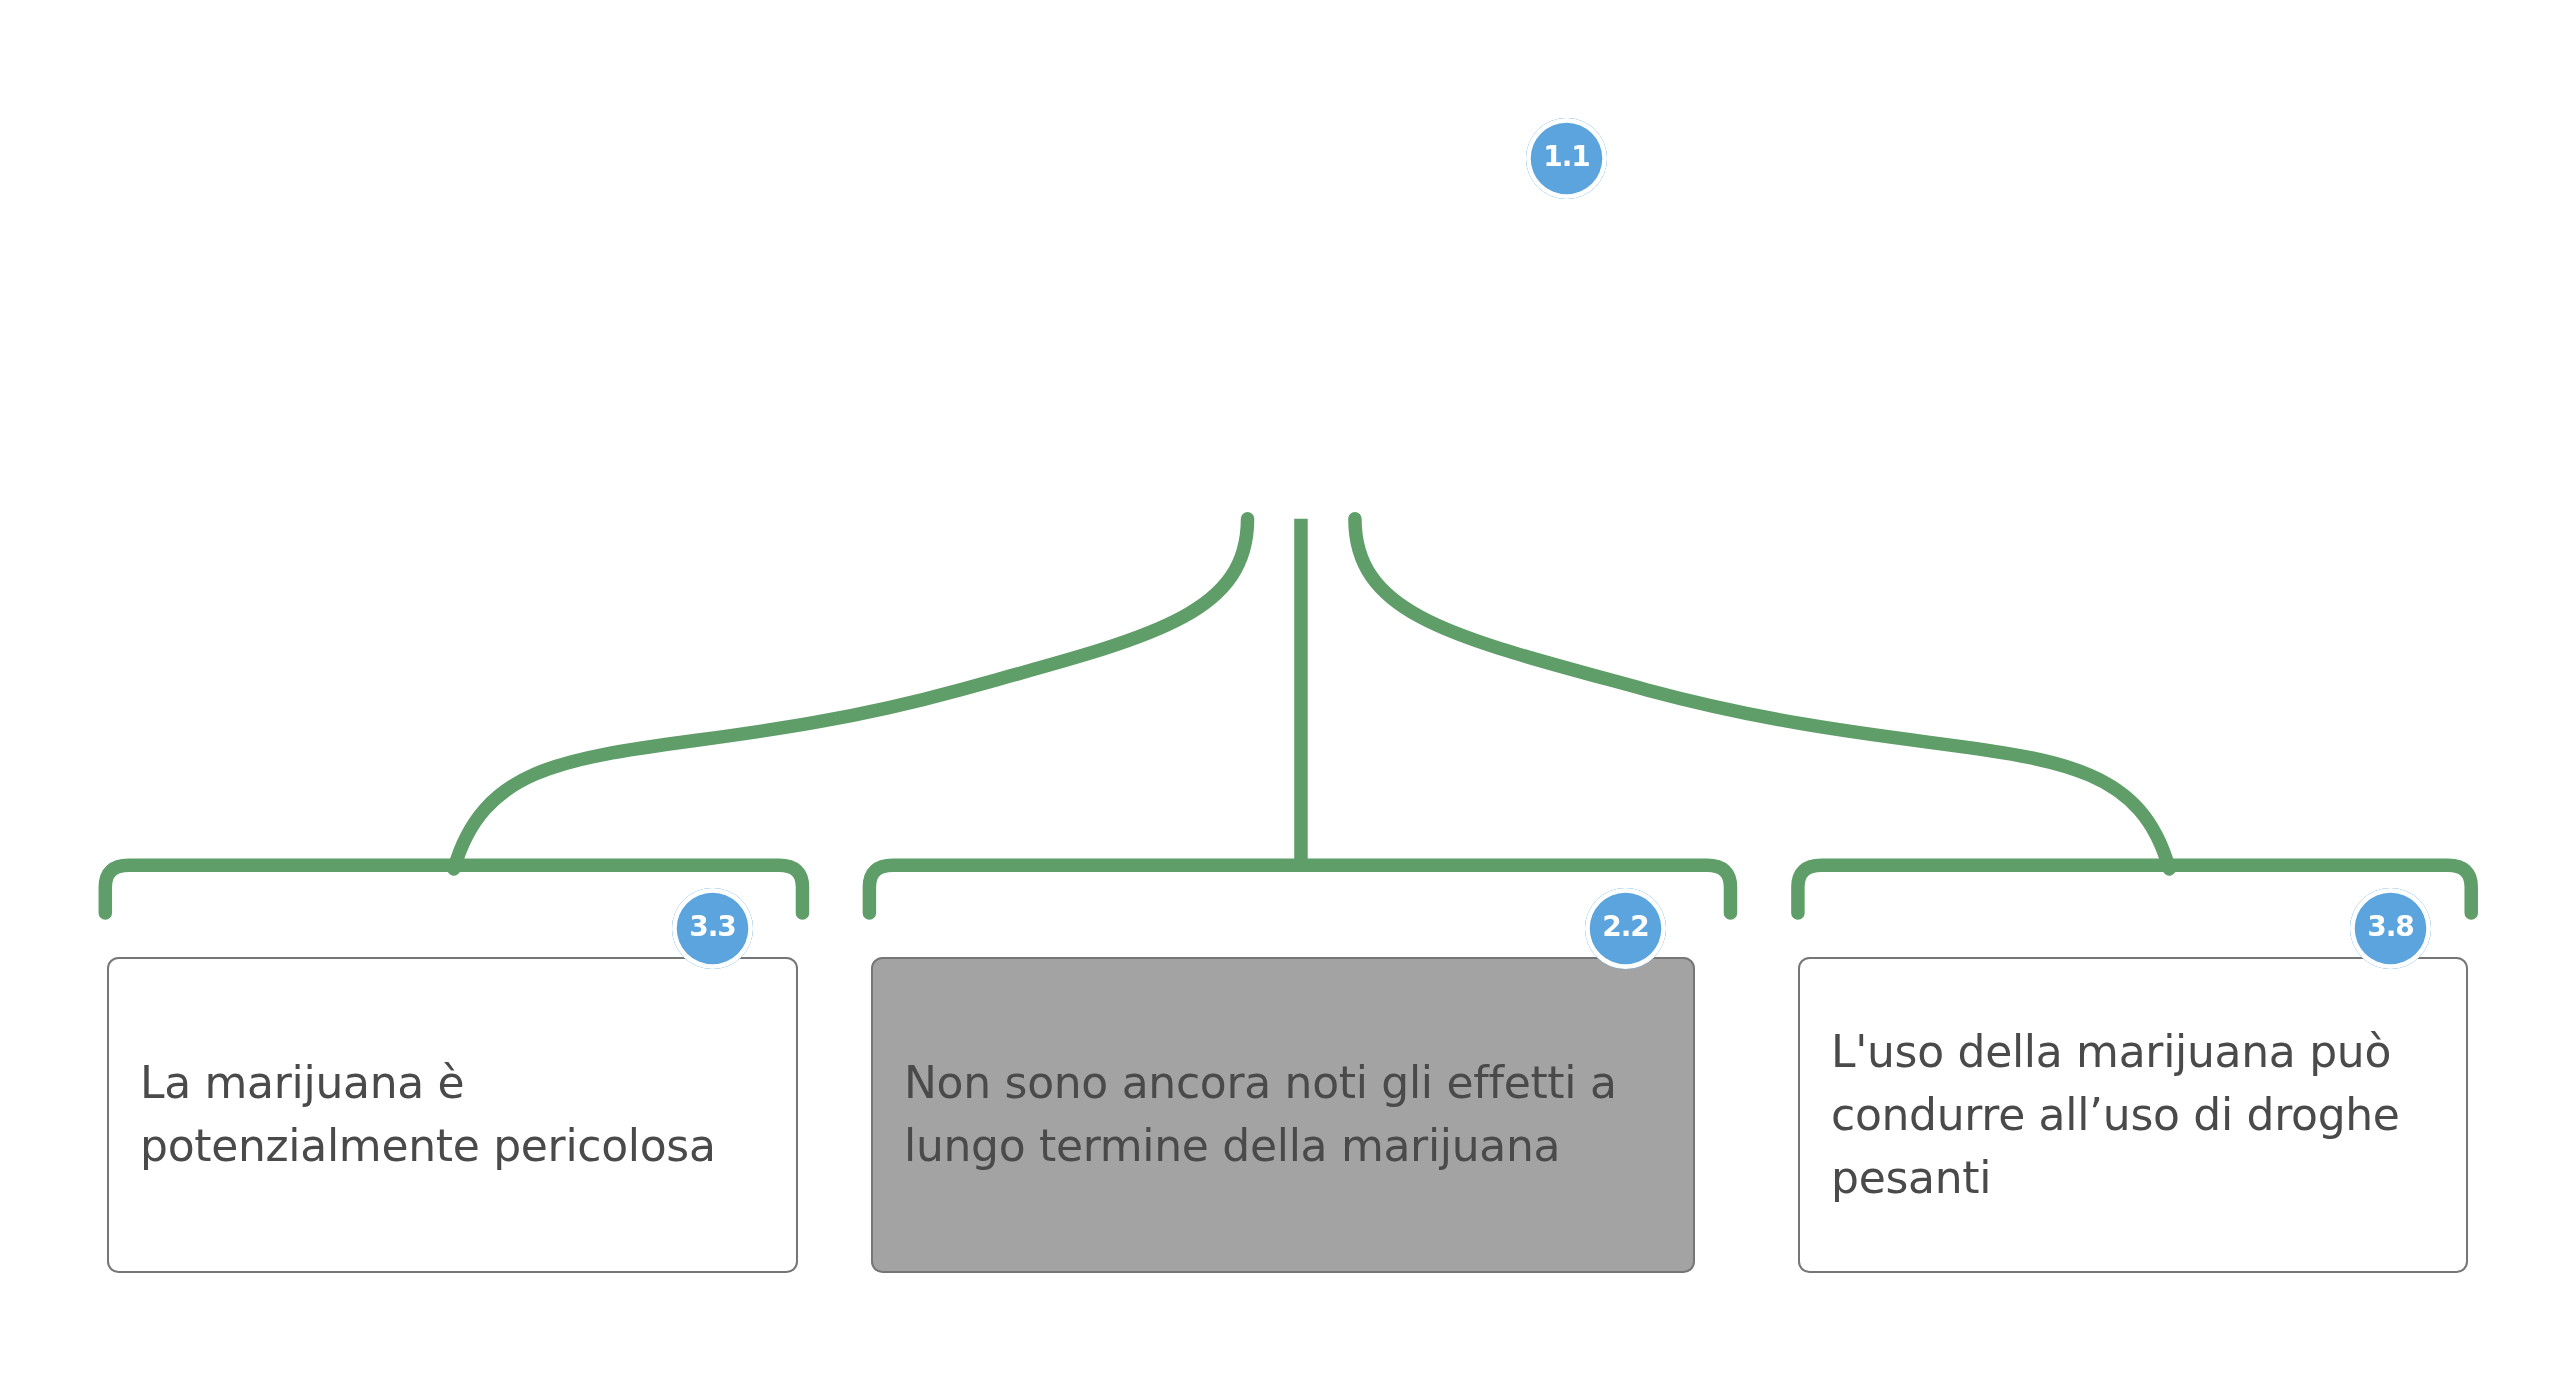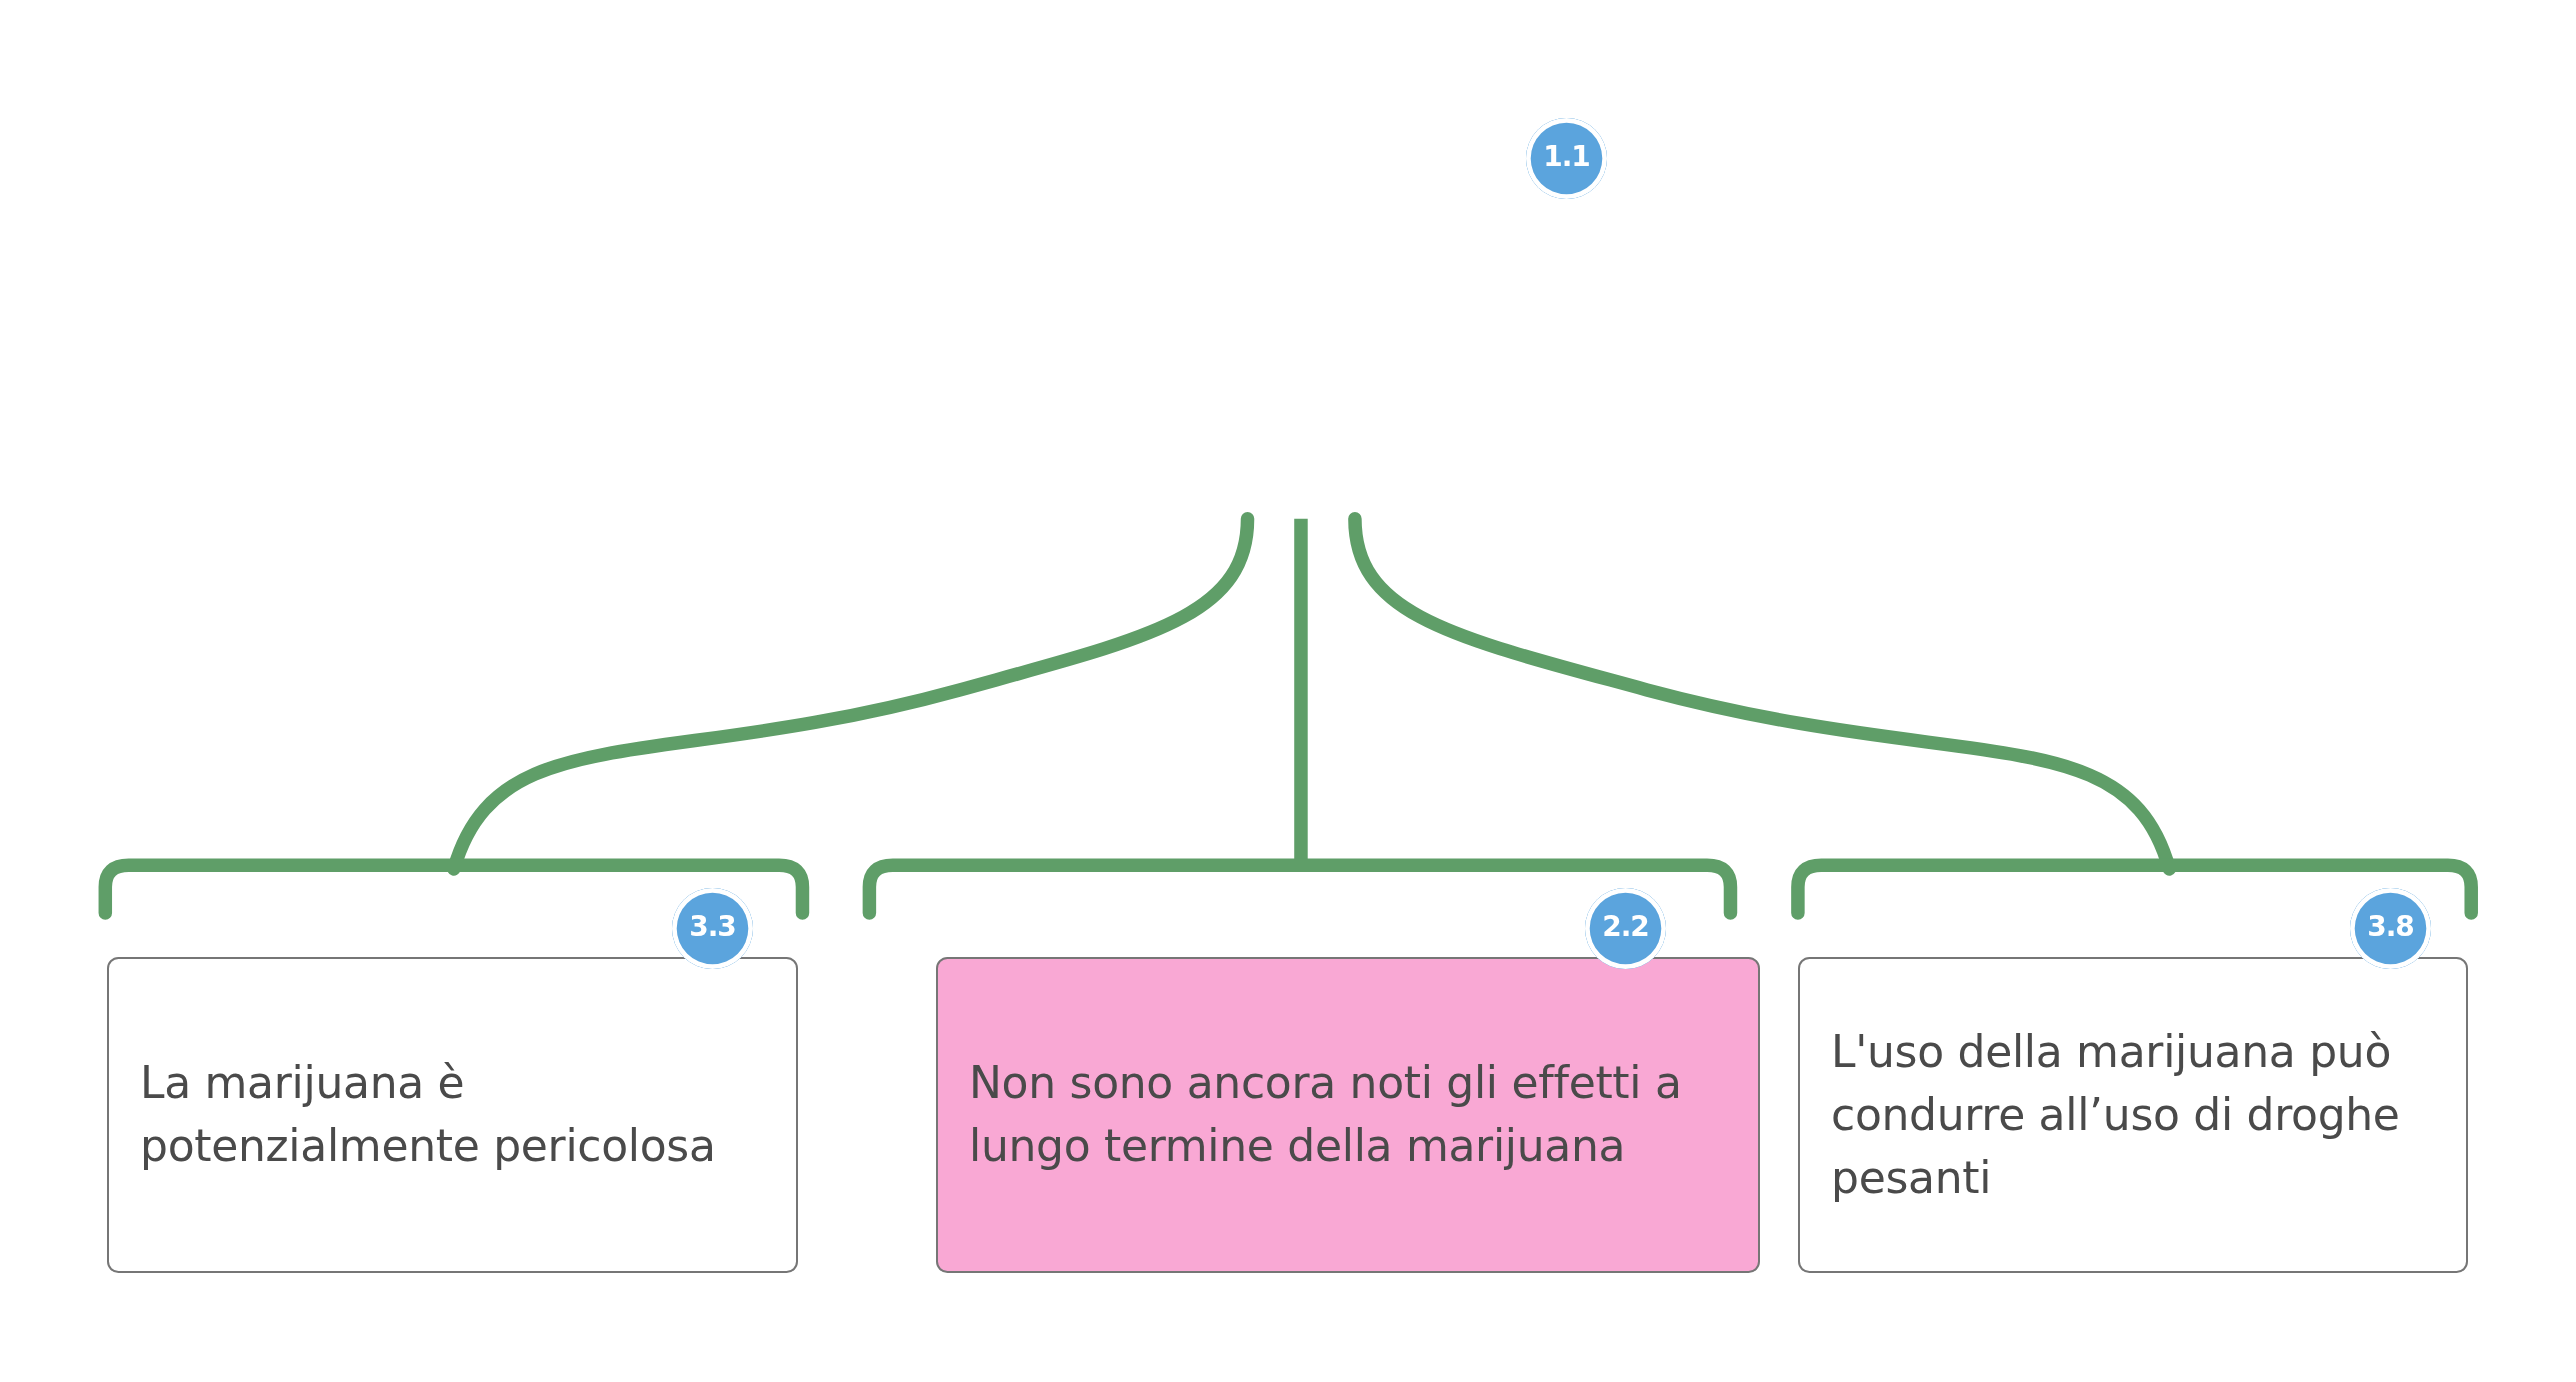--- a/index.html
+++ b/index.html
@@ -96,21 +96,21 @@
     <span class="badge-label">1.1</span>
   </div>
 
   <div class="node" id="node-child-1" style="left: 107px; top: 957px; width: 691px; height: 316px; border-color: rgb(118, 118, 118); background: rgb(255, 255, 255);">
     <div class="node-text" style="color: rgb(74, 74, 74);">La marijuana è potenzialmente pericolosa</div>
   </div>
   <div class="badge" style="left: 672px; top: 888px; background: rgb(91, 164, 221); box-shadow: rgb(255, 255, 255) 0px 0px 0px 4.7px inset, rgb(91, 164, 221) 0px 0px 0px 5.7px inset;">
     <span class="badge-label">3.3</span>
   </div>
 
-  <div class="node" id="node-child-2" style="left: 936px; top: 957px; width: 824px; height: 316px; border-color: rgb(118, 118, 118); background: #f9a8d4;">
+  <div class="node" id="node-child-2" style="left: 871px; top: 957px; width: 824px; height: 316px; border-color: rgb(118, 118, 118); background: #a3a3a3;">
     <div class="node-text" style="color: rgb(74, 74, 74);">Non sono ancora noti gli effetti a lungo termine della marijuana</div>
   </div>
   <div class="badge" style="left: 1585px; top: 888px; background: rgb(91, 164, 221); box-shadow: rgb(255, 255, 255) 0px 0px 0px 4.7px inset, rgb(91, 164, 221) 0px 0px 0px 5.7px inset; text-align: right;">
     <span class="badge-label">2.2</span>
   </div>
 
   <div class="node" id="node-child-3" style="left: 1798px; top: 957px; width: 670px; height: 316px; border-color: rgb(118, 118, 118); background: rgb(255, 255, 255);">
     <div class="node-text" style="color: rgb(74, 74, 74);">L'uso della marijuana può condurre all’uso di droghe pesanti</div>
   </div>
   <div class="badge" style="left: 2350px; top: 888px; background: rgb(91, 164, 221); box-shadow: rgb(255, 255, 255) 0px 0px 0px 4.7px inset, rgb(91, 164, 221) 0px 0px 0px 5.7px inset;">

